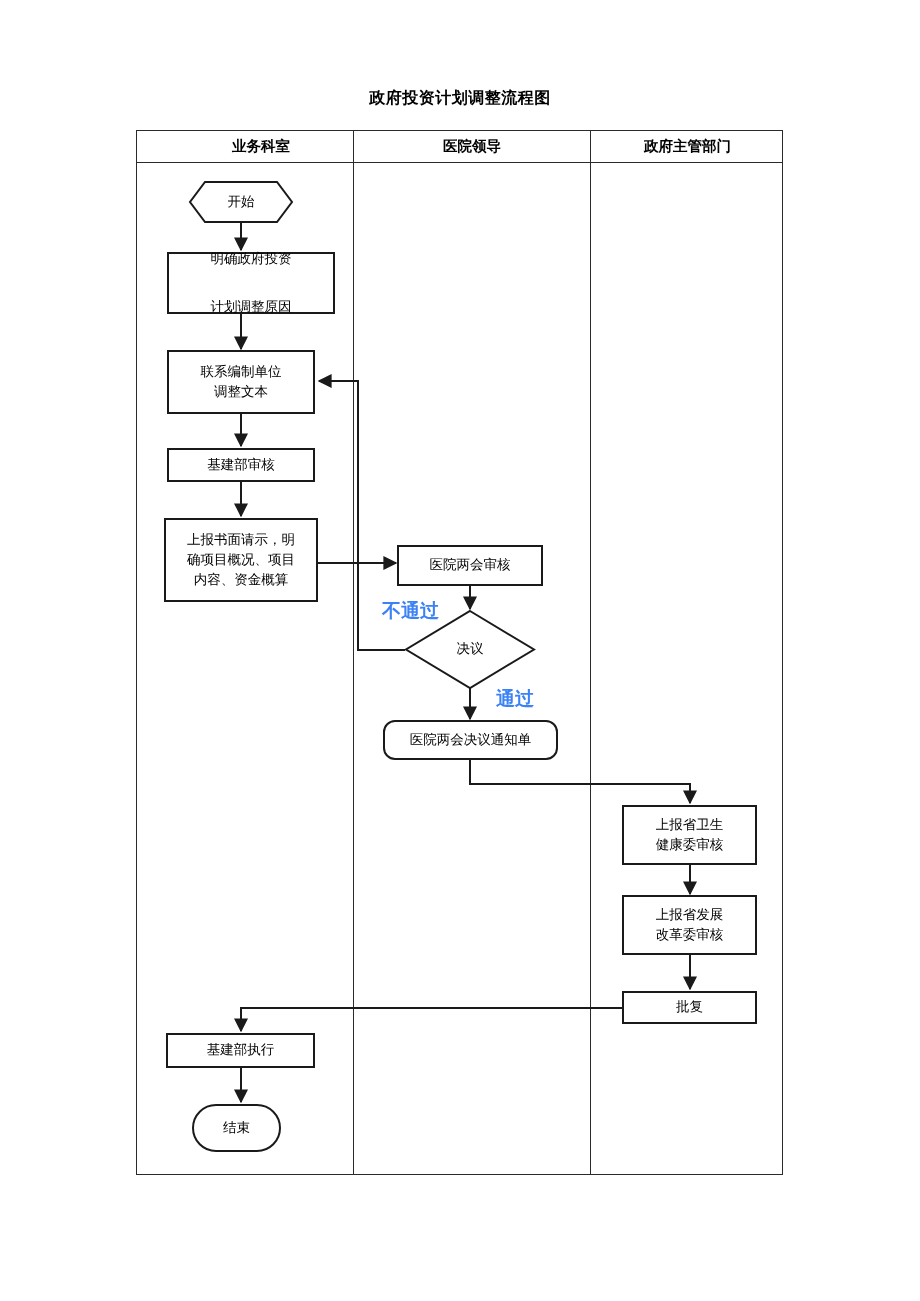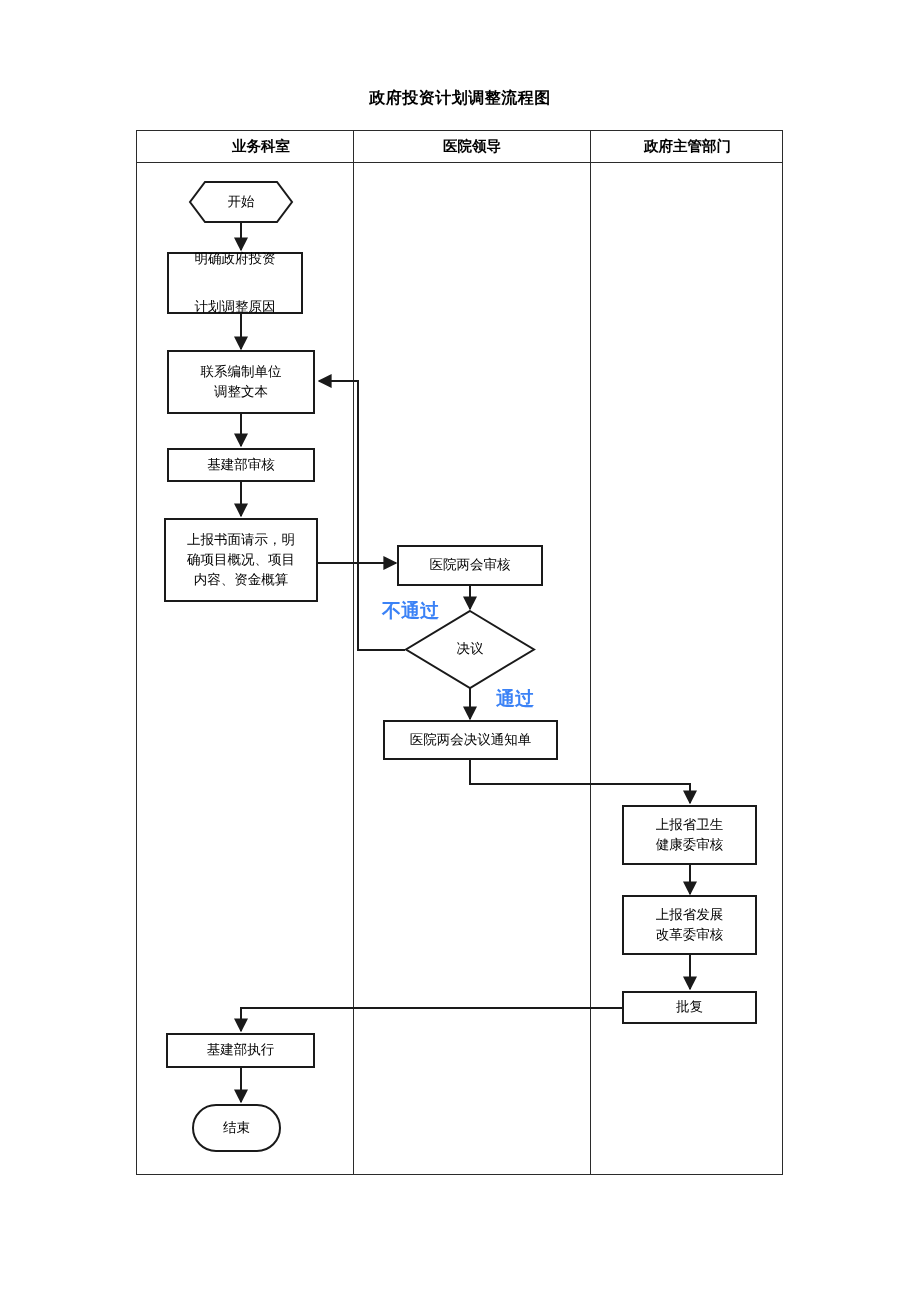--- a/index.html
+++ b/index.html
@@ -193,21 +193,21 @@
     </g>
   </svg>
 
   <div class="node terminator-start" style="left:189px; top:181px; width:104px; height:42px;">
     <svg class="shape" width="104" height="42" viewBox="0 0 104 42">
       <polygon points="16,1 88,1 103,21 88,41 16,41 1,21" fill="#ffffff" stroke="#1a1a1a" stroke-width="2"></polygon>
     </svg>
     <span class="label">开始</span>
   </div>
 
-  <div class="node process" style="left:167px; top:252px; width:136px; height:62px; flex-direction:column;gap:28px;">
+  <div class="node process" style="left:167px; top:252px; width:168px; height:62px; flex-direction:column;gap:28px;">
     <span>明确政府投资</span>
     <span>计划调整原因</span>
   </div>
 
   <div class="node process" style="left:167px; top:350px; width:148px; height:64px; flex-direction:column;">
     <span>联系编制单位</span>
     <span>调整文本</span>
   </div>
 
   <div class="node process" style="left:167px; top:448px; width:148px; height:34px;">
@@ -232,21 +232,21 @@
     <span>医院两会审核</span>
   </div>
 
   <div class="node decision" style="left:405px; top:610px; width:130px; height:79px;">
     <svg class="shape" width="130" height="79" viewBox="0 0 130 79">
       <polygon points="65,1 129,39.5 65,78 1,39.5" fill="#ffffff" stroke="#1a1a1a" stroke-width="2"></polygon>
     </svg>
     <span class="label">决议</span>
   </div>
 
-  <div class="node process" style="left:383px; top:720px; width:175px; height:40px;">
+  <div class="node process" style="left:383px; top:720px; width:175px; height:40px;border-radius:12px;">
     <span>医院两会决议通知单</span>
   </div>
 
   <div class="edge-label" style="left:382px; top:598px;">不通过</div>
   <div class="edge-label" style="left:496px; top:686px;">通过</div>
 
   <div class="node process" style="left:622px; top:895px; width:135px; height:60px; flex-direction:column;">
     <span>上报省发展</span>
     <span>改革委审核</span>
   </div>

